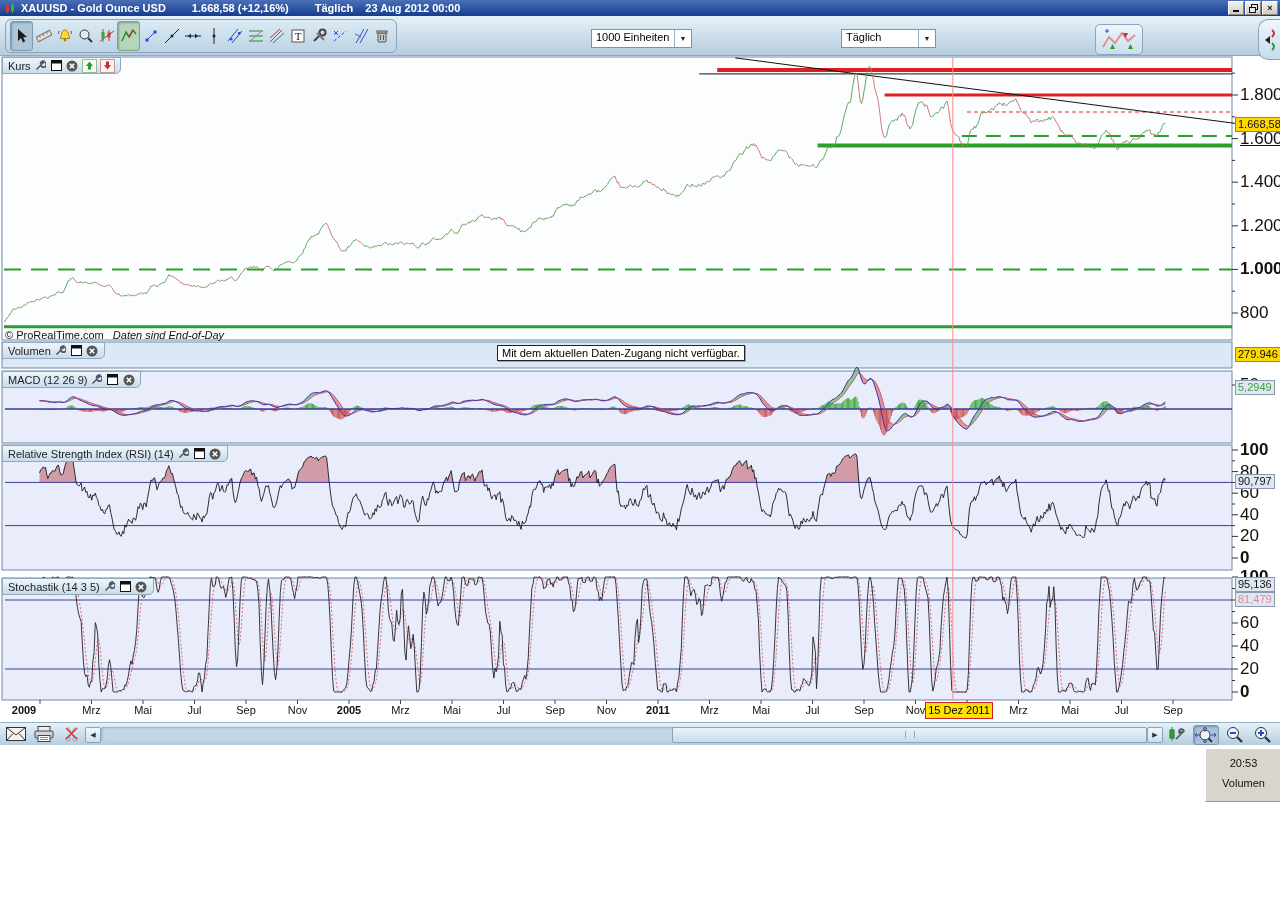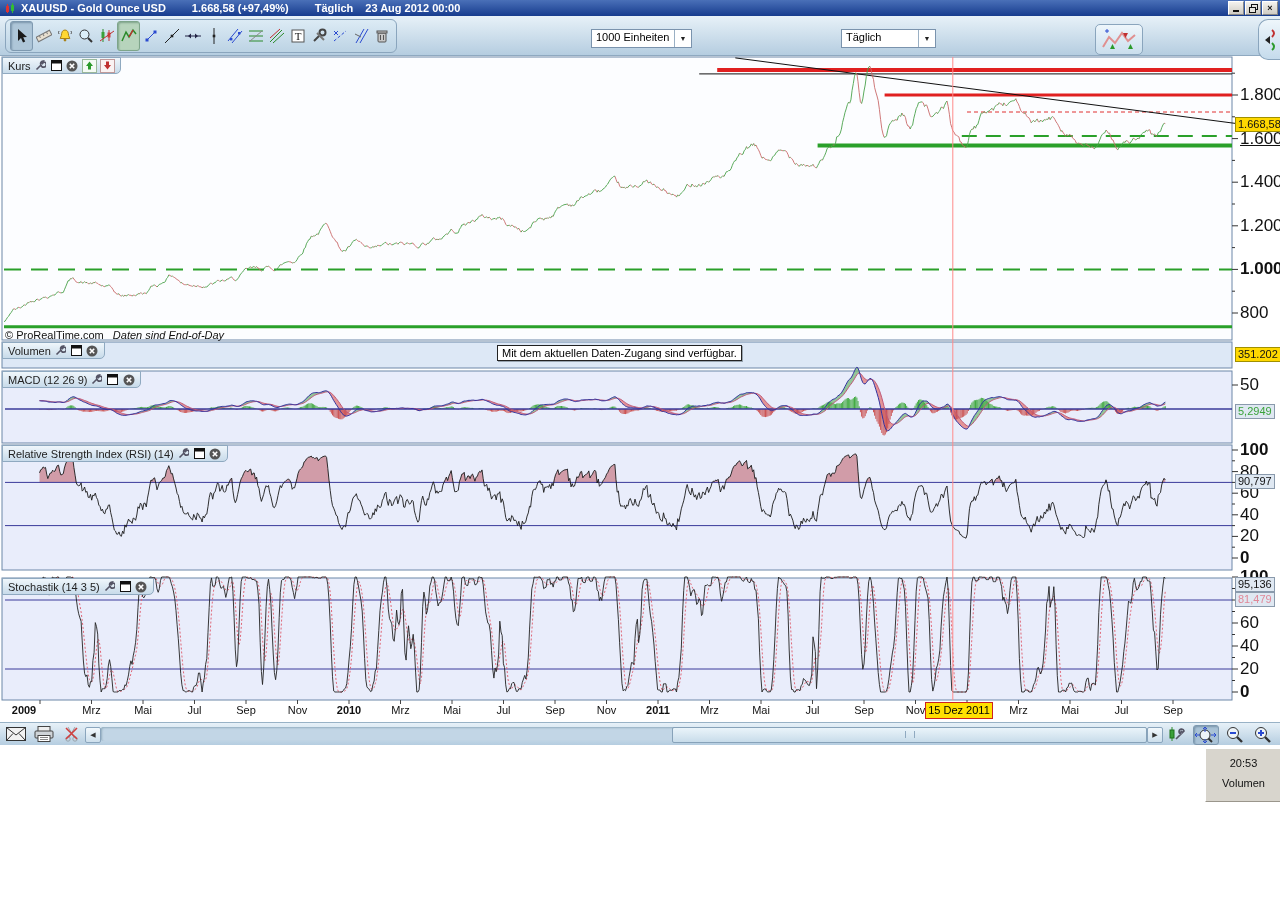--- a/index.html
+++ b/index.html
@@ -165,21 +165,21 @@
 <div id="titlebar" class="abs">
   <span class="hico" style="margin:0 4px">
     <svg width="11" height="11">
         <rect x="1" y="3" width="3" height="6" fill="#d33"></rect>
         <line x1="2.5" y1="1" x2="2.5" y2="10" stroke="#d33"></line>
         <rect x="6" y="2" width="3" height="6" fill="#3b3"></rect>
         <line x1="7.5" y1="0" x2="7.5" y2="10" stroke="#3b3"></line>
       </svg>
   </span>
   <span>XAUUSD - Gold Ounce USD</span>
-  <span class="sp">1.668,58 (+97,49%)</span>
+  <span class="sp">1.668,58 (+12,16%)</span>
   <span class="sp">Täglich</span>
   <span style="margin-left:12px">23 Aug 2012 00:00</span>
   <span style="flex:1"></span>
   <span class="winbtn">
       <svg width="8" height="8">
         <line x1="1" y1="7" x2="7" y2="7" stroke="#111" stroke-width="2"></line>
       </svg>
     </span>
   <span class="winbtn">
       <svg width="9" height="9">
@@ -452,25 +452,25 @@
         <circle cx="6" cy="6" r="5.5" fill="#555"></circle>
         <path d="M3.8 3.8 L8.2 8.2 M8.2 3.8 L3.8 8.2" stroke="#fff" stroke-width="1.6"></path>
       </svg>
     </span>
 </div>
 
 <div id="copyright" class="abs">
   <span>© ProRealTime.com</span>
   <span style="font-style:italic;margin-left:6px">Daten sind End-of-Day</span>
 </div>
-<div id="volTooltip" class="abs">Mit dem aktuellen Daten-Zugang sind verfügbar.</div>
+<div id="volTooltip" class="abs">Mit dem aktuellen Daten-Zugang nicht verfügbar.</div>
 
 <div class="valbox yellow abs" style="top:117px">1.668,58</div>
-<div class="valbox yellow abs" style="top:347px">351.202</div>
-<div class="valbox abs" style="top:404px;color:#3aa33a">5,2949</div>
+<div class="valbox yellow abs" style="top:347px">279.946</div>
+<div class="valbox abs" style="top:380px;color:#3aa33a">5,2949</div>
 <div class="valbox abs" style="top:474px">90,797</div>
 <div class="valbox abs" style="top:577px">95,136</div>
 <div class="valbox abs" style="top:592px;color:#e08898">81,479</div>
 <div id="dateHl" class="abs">15 Dez 2011</div>
 
 <div id="ylabels">
     <div class="ylbl" style="top: 95px;">1.800</div>
     <div class="ylbl" style="top: 138.6px; text-decoration: underline;">1.600</div>
     <div class="ylbl" style="top: 182.2px;">1.400</div>
     <div class="ylbl" style="top: 225.8px;">1.200</div>
@@ -490,21 +490,21 @@
     <div class="ylbl" style="top: 669px;">20</div>
     <div class="ylbl b" style="top: 692px;">0</div>
   </div>
 <div id="xlabels">
     <div class="xlbl b" style="left: 24px;">2009</div>
     <div class="xlbl" style="left: 91.5px;">Mrz</div>
     <div class="xlbl" style="left: 143px;">Mai</div>
     <div class="xlbl" style="left: 194.5px;">Jul</div>
     <div class="xlbl" style="left: 246px;">Sep</div>
     <div class="xlbl" style="left: 297.5px;">Nov</div>
-    <div class="xlbl b" style="left: 349px;">2010</div>
+    <div class="xlbl b" style="left: 349px;">2005</div>
     <div class="xlbl" style="left: 400.5px;">Mrz</div>
     <div class="xlbl" style="left: 452px;">Mai</div>
     <div class="xlbl" style="left: 503.5px;">Jul</div>
     <div class="xlbl" style="left: 555px;">Sep</div>
     <div class="xlbl" style="left: 606.5px;">Nov</div>
     <div class="xlbl b" style="left: 658px;">2011</div>
     <div class="xlbl" style="left: 709.5px;">Mrz</div>
     <div class="xlbl" style="left: 761px;">Mai</div>
     <div class="xlbl" style="left: 812.5px;">Jul</div>
     <div class="xlbl" style="left: 864px;">Sep</div>

